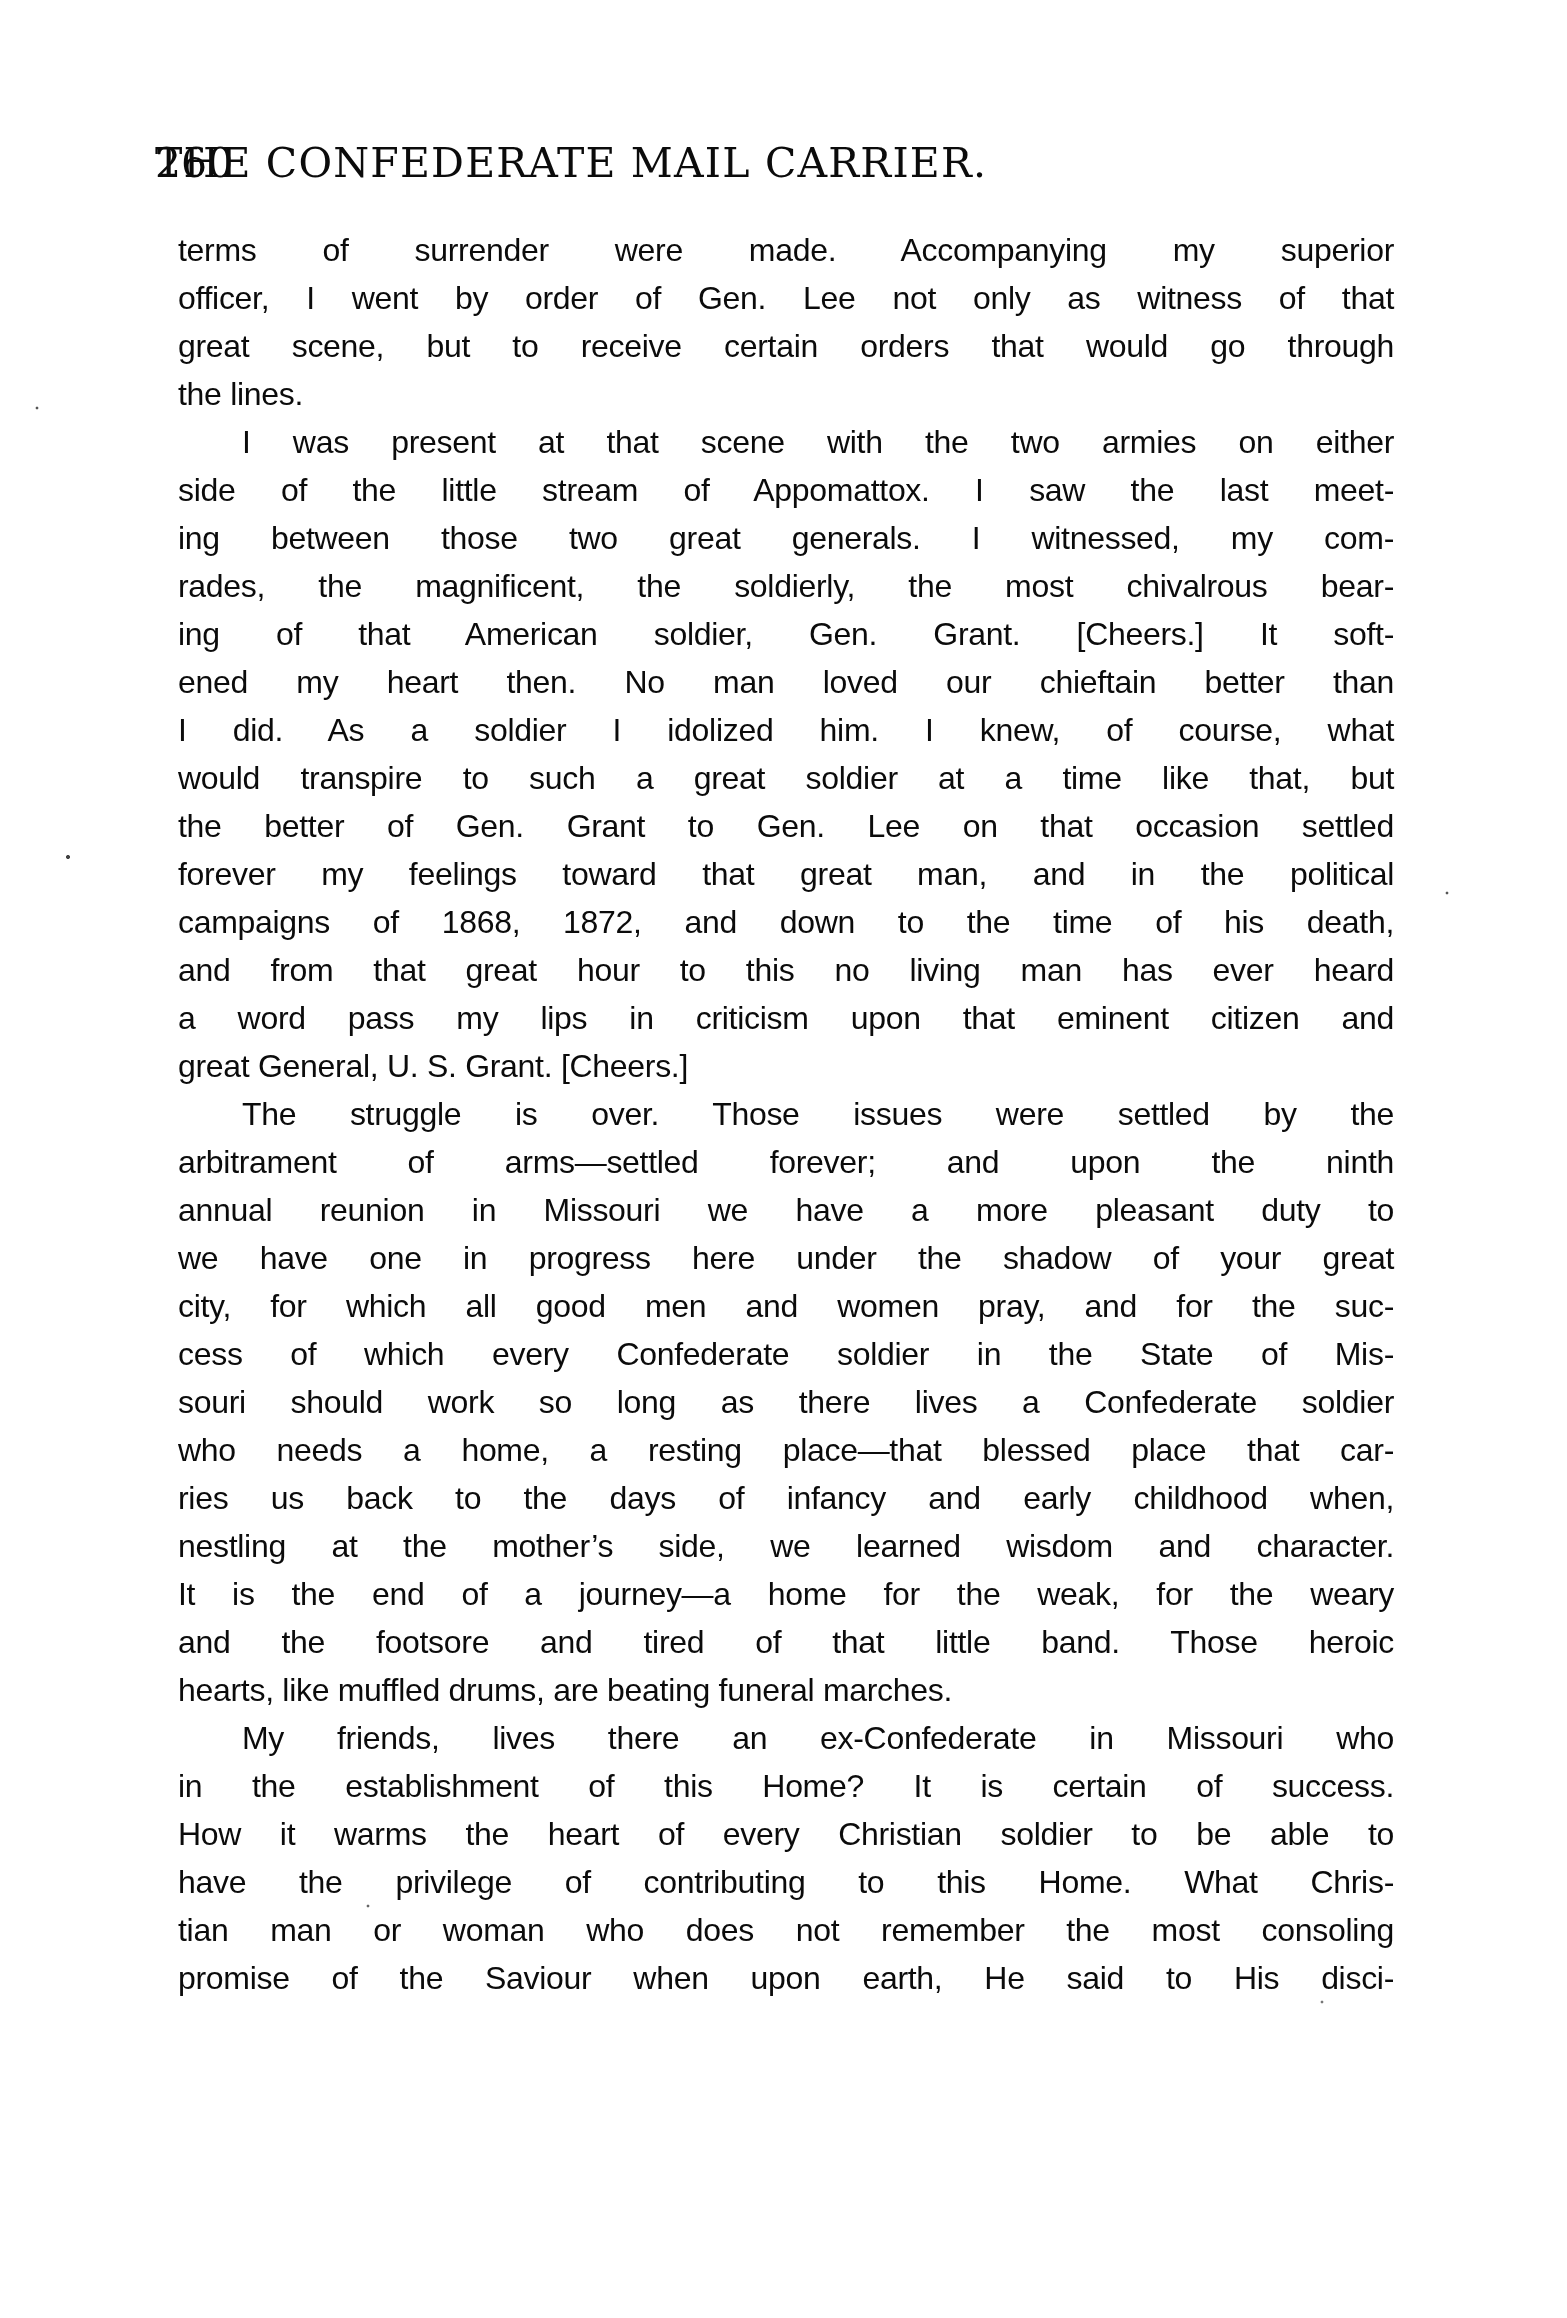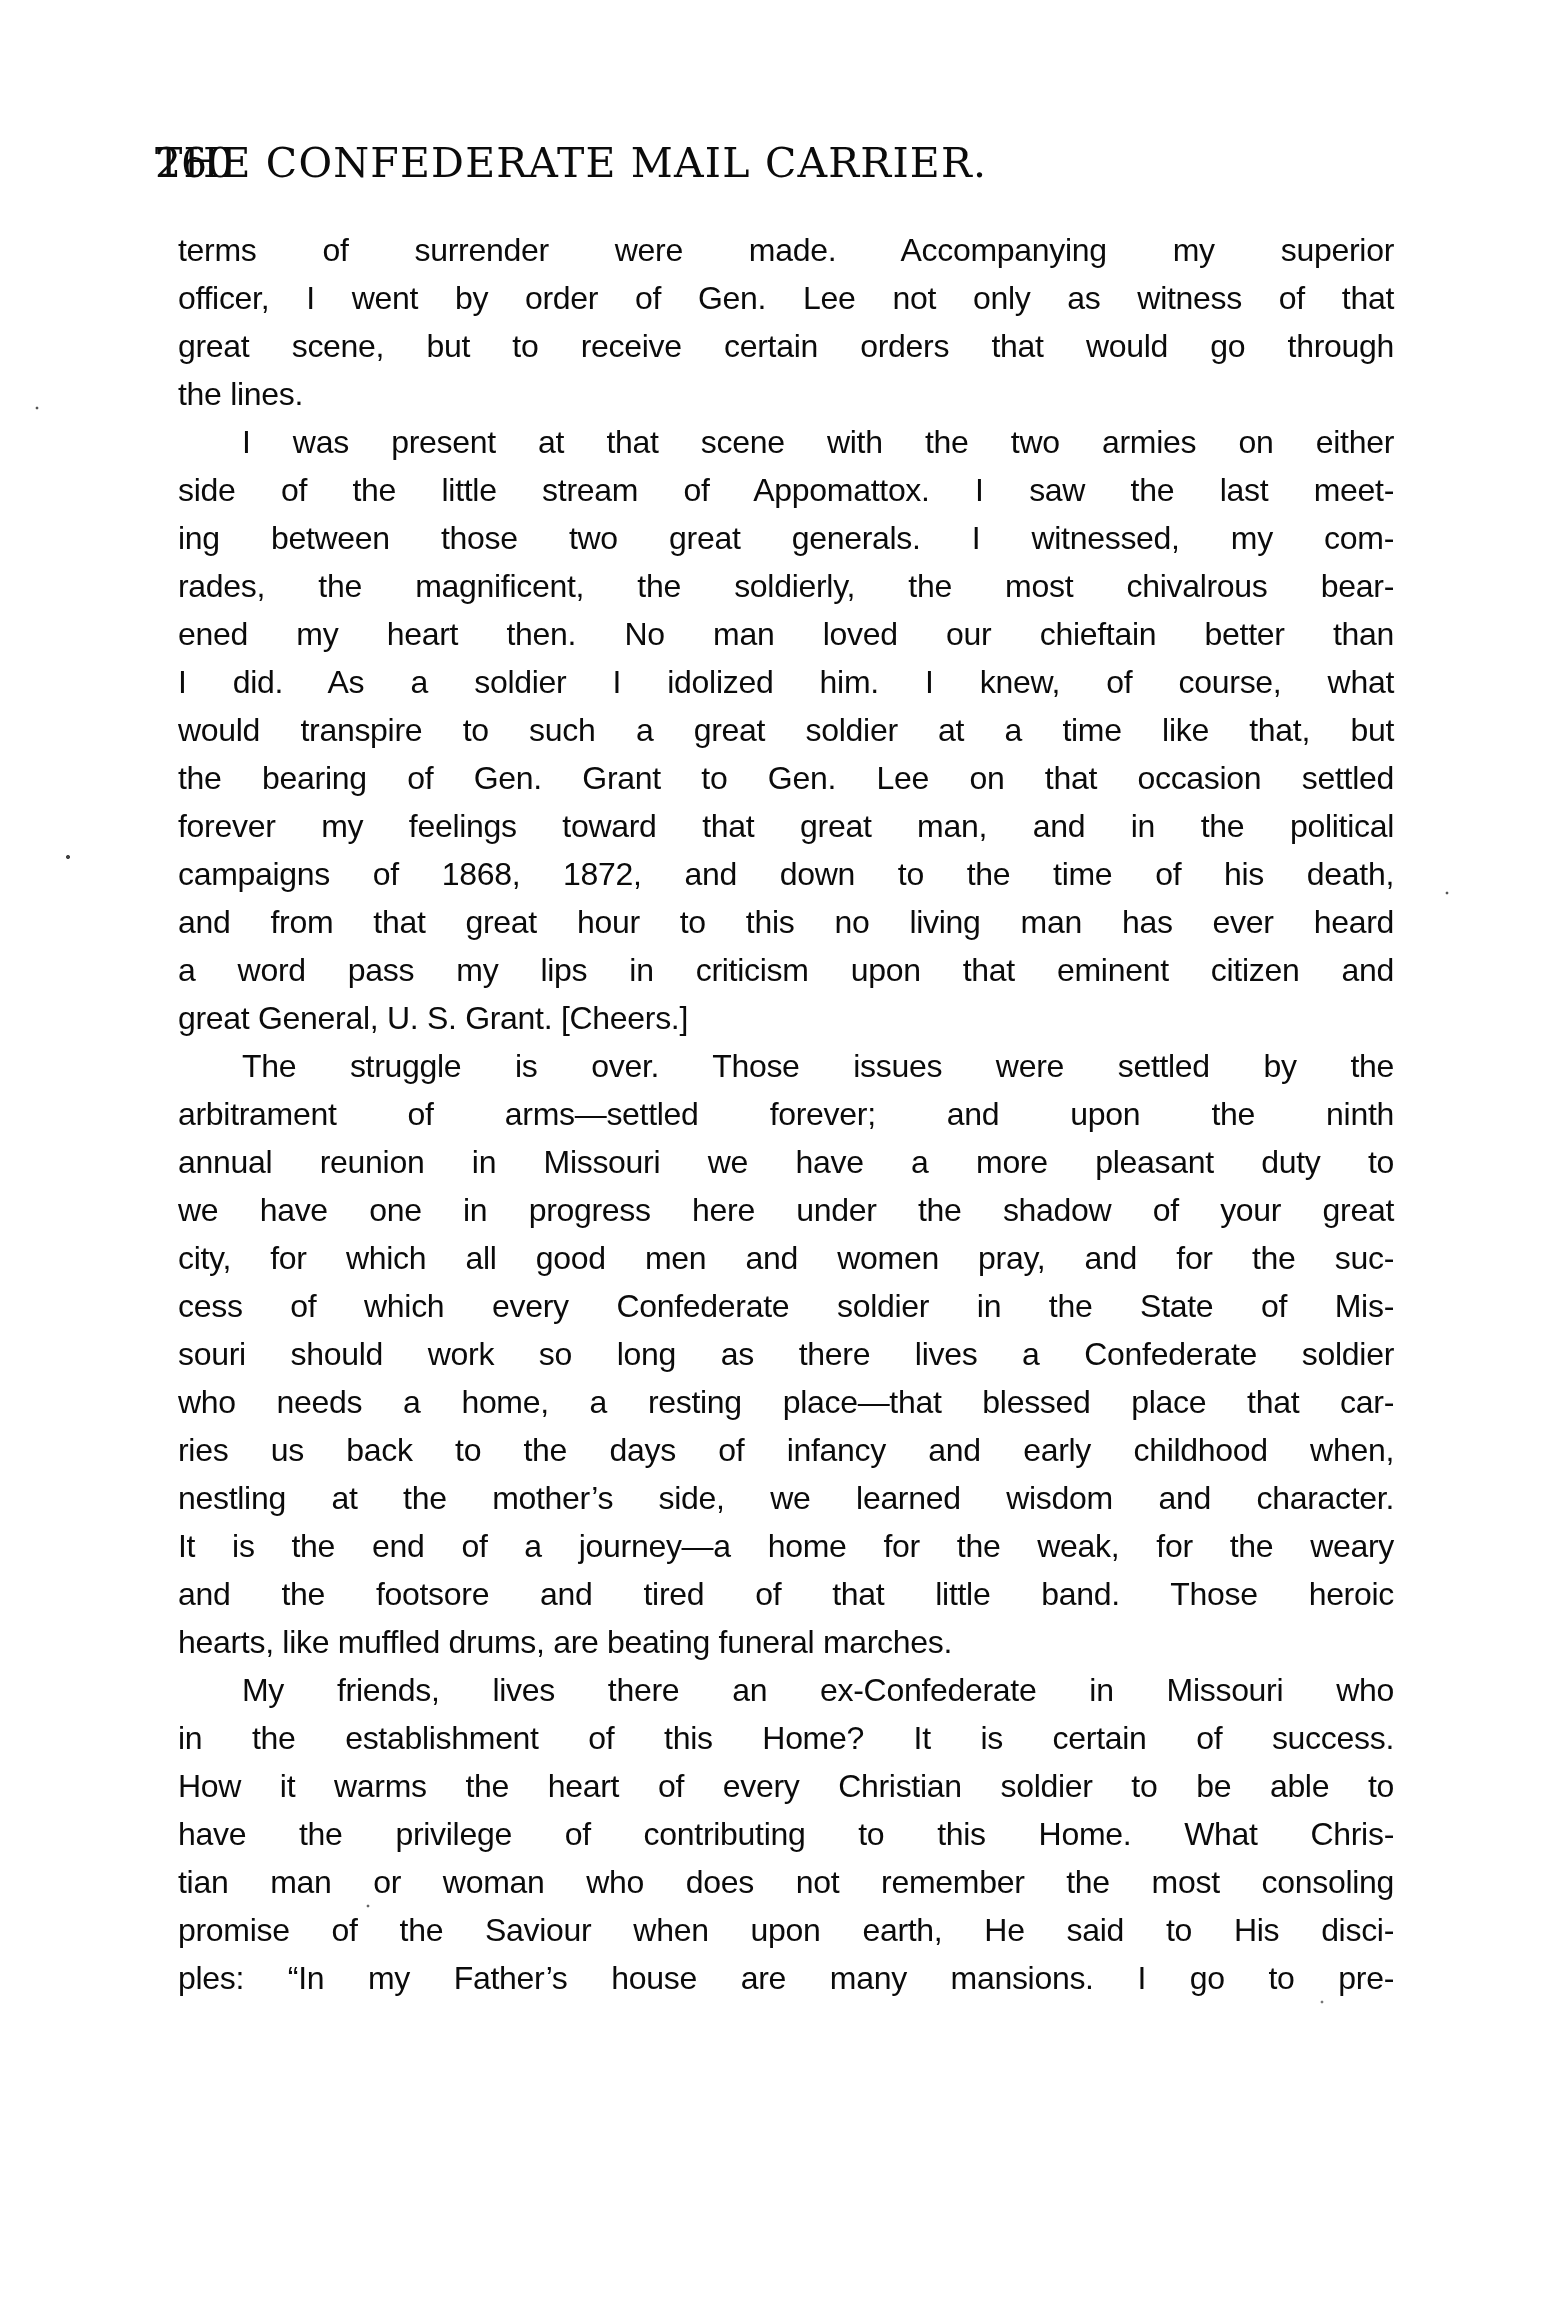--- a/index.html
+++ b/index.html
@@ -85,24 +85,25 @@
   </div>
   <div class="text-body">
       <div class="line">terms of surrender were made. Accompanying my superior</div>
       <div class="line">officer, I went by order of Gen. Lee not only as witness of that</div>
       <div class="line">great scene, but to receive certain orders that would go through</div>
       <div class="line para-end">the lines.</div>
       <div class="line indent">I was present at that scene with the two armies on either</div>
       <div class="line">side of the little stream of Appomattox. I saw the last meet-</div>
       <div class="line">ing between those two great generals. I witnessed, my com-</div>
       <div class="line">rades, the magnificent, the soldierly, the most chivalrous bear-</div>
+      <div class="line">ing of that American soldier, Gen. Grant. [Cheers.] It soft-</div>
       <div class="line">ened my heart then. No man loved our chieftain better than</div>
       <div class="line">I did. As a soldier I idolized him. I knew, of course, what</div>
       <div class="line">would transpire to such a great soldier at a time like that, but</div>
-      <div class="line">the bearing of Gen. Grant to Gen. Lee on that occasion settled</div>
+      <div class="line">the better of Gen. Grant to Gen. Lee on that occasion settled</div>
       <div class="line">forever my feelings toward that great man, and in the political</div>
       <div class="line">campaigns of 1868, 1872, and down to the time of his death,</div>
       <div class="line">and from that great hour to this no living man has ever heard</div>
       <div class="line">a word pass my lips in criticism upon that eminent citizen and</div>
       <div class="line para-end">great General, U. S. Grant. [Cheers.]</div>
       <div class="line indent">The struggle is over. Those issues were settled by the</div>
       <div class="line">arbitrament of arms—settled forever; and upon the ninth</div>
       <div class="line">annual reunion in Missouri we have a more pleasant duty to</div>
       <div class="line">we have one in progress here under the shadow of your great</div>
       <div class="line">city, for which all good men and women pray, and for the suc-</div>

